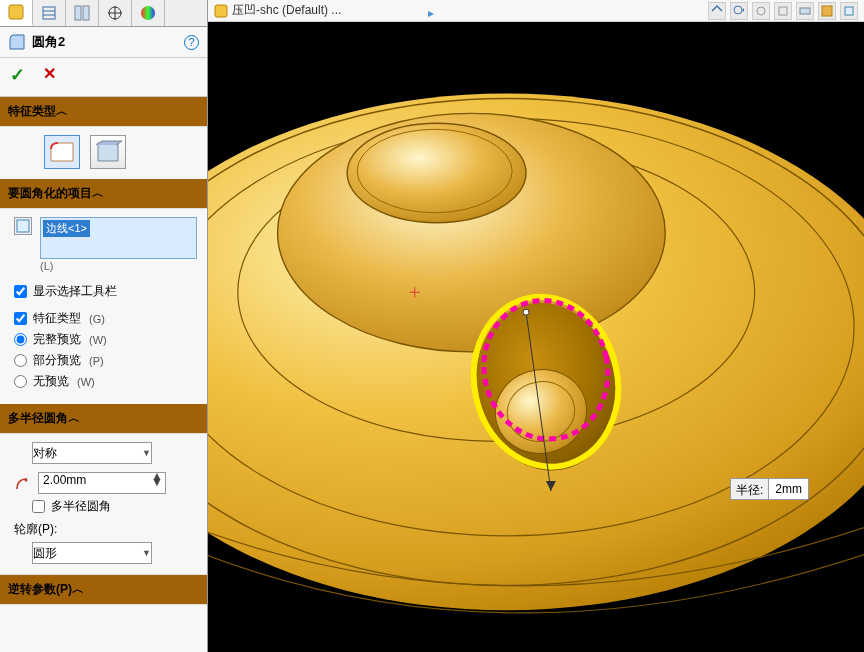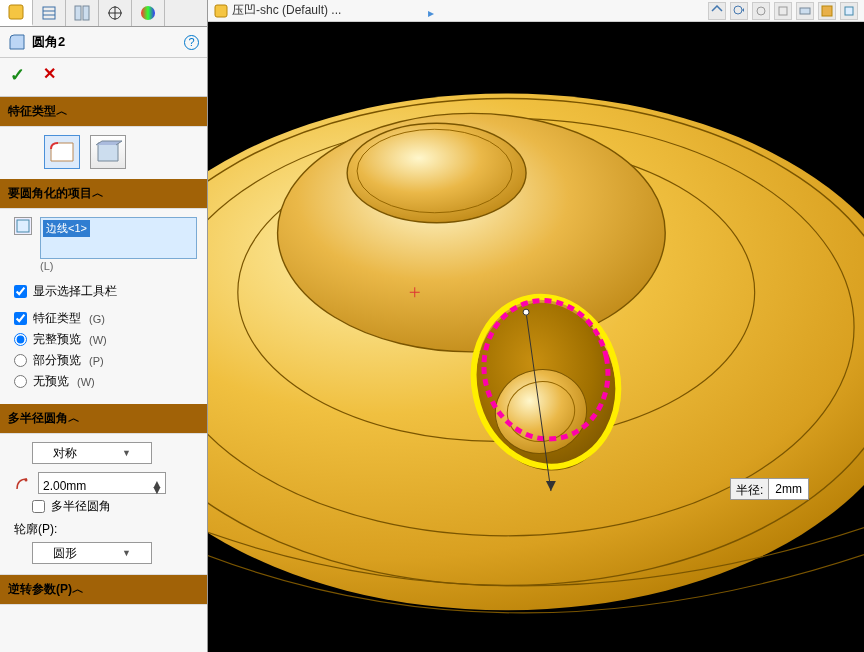--- a/index.html
+++ b/index.html
@@ -29,23 +29,23 @@
 .items-row { display: flex; align-items: flex-start; gap: 8px; }
 .face-icon { width: 18px; height: 18px; border: 1px solid #999; background: #eef; }
 .sel-list { flex: 1; height: 42px; border: 1px solid #7aaad4; background: #d9ecff; padding: 2px; overflow: hidden; }
 .sel-list .sel-item { background: #2f7dd1; color: #fff; padding: 1px 3px; font-size: 11px; display: inline-block; }
 .lbl-l { font-size: 11px; color: #666; margin-left: 26px; }
 
 .ctrl-row { display: flex; align-items: center; gap: 6px; margin: 4px 0; font-size: 12px; }
 .ctrl-row .sk { font-size: 11px; color: #555; margin-left: 2px; }
 input[type=checkbox], input[type=radio] { margin: 0; }
 
-.combo { width: 120px; height: 22px; border: 1px solid #999; background: #fff; padding: 0 20px; display: flex; align-items: center; justify-content: space-between; cursor: pointer; }
+.combo { width: 120px; height: 22px; border: 1px solid #999; background: #fff; padding: 0 0; display: flex; align-items: center; justify-content: space-between; cursor: pointer; }
 .combo .dd { font-size: 9px; color: #555; }
-.spin { width: 128px; height: 22px; border: 1px solid #999; background: #fff; display: flex; align-items: flex-end; padding: 0 2px 0 4px; }
+.spin { width: 128px; height: 22px; border: 1px solid #999; background: #fff; display: flex; align-items: flex-start; padding: 0 2px 0 4px; }
 .spin input { border: none; outline: none; width: 100%; font-size: 12px; }
 .spin .arrows { display: flex; flex-direction: column; line-height: 6px; font-size: 8px; color: #444; }
 .arrows span { cursor: pointer; }
 .param-lbl { font-size: 12px; margin-bottom: 4px; display: block; }
 .radius-icon { width: 18px; height: 18px; display: flex; align-items: center; justify-content: center; }
 .radius-icon svg { width: 16px; height: 16px; }
 
 .viewport { flex: 1; position: relative; background: #000000; overflow: hidden; }
 .vp-top { display: flex; align-items: center; height: 22px; padding: 0 6px; border-bottom: 1px solid #ccc; background: #f7f7f7; }
 .crumb-ico { width: 14px; height: 14px; margin-right: 4px; }

